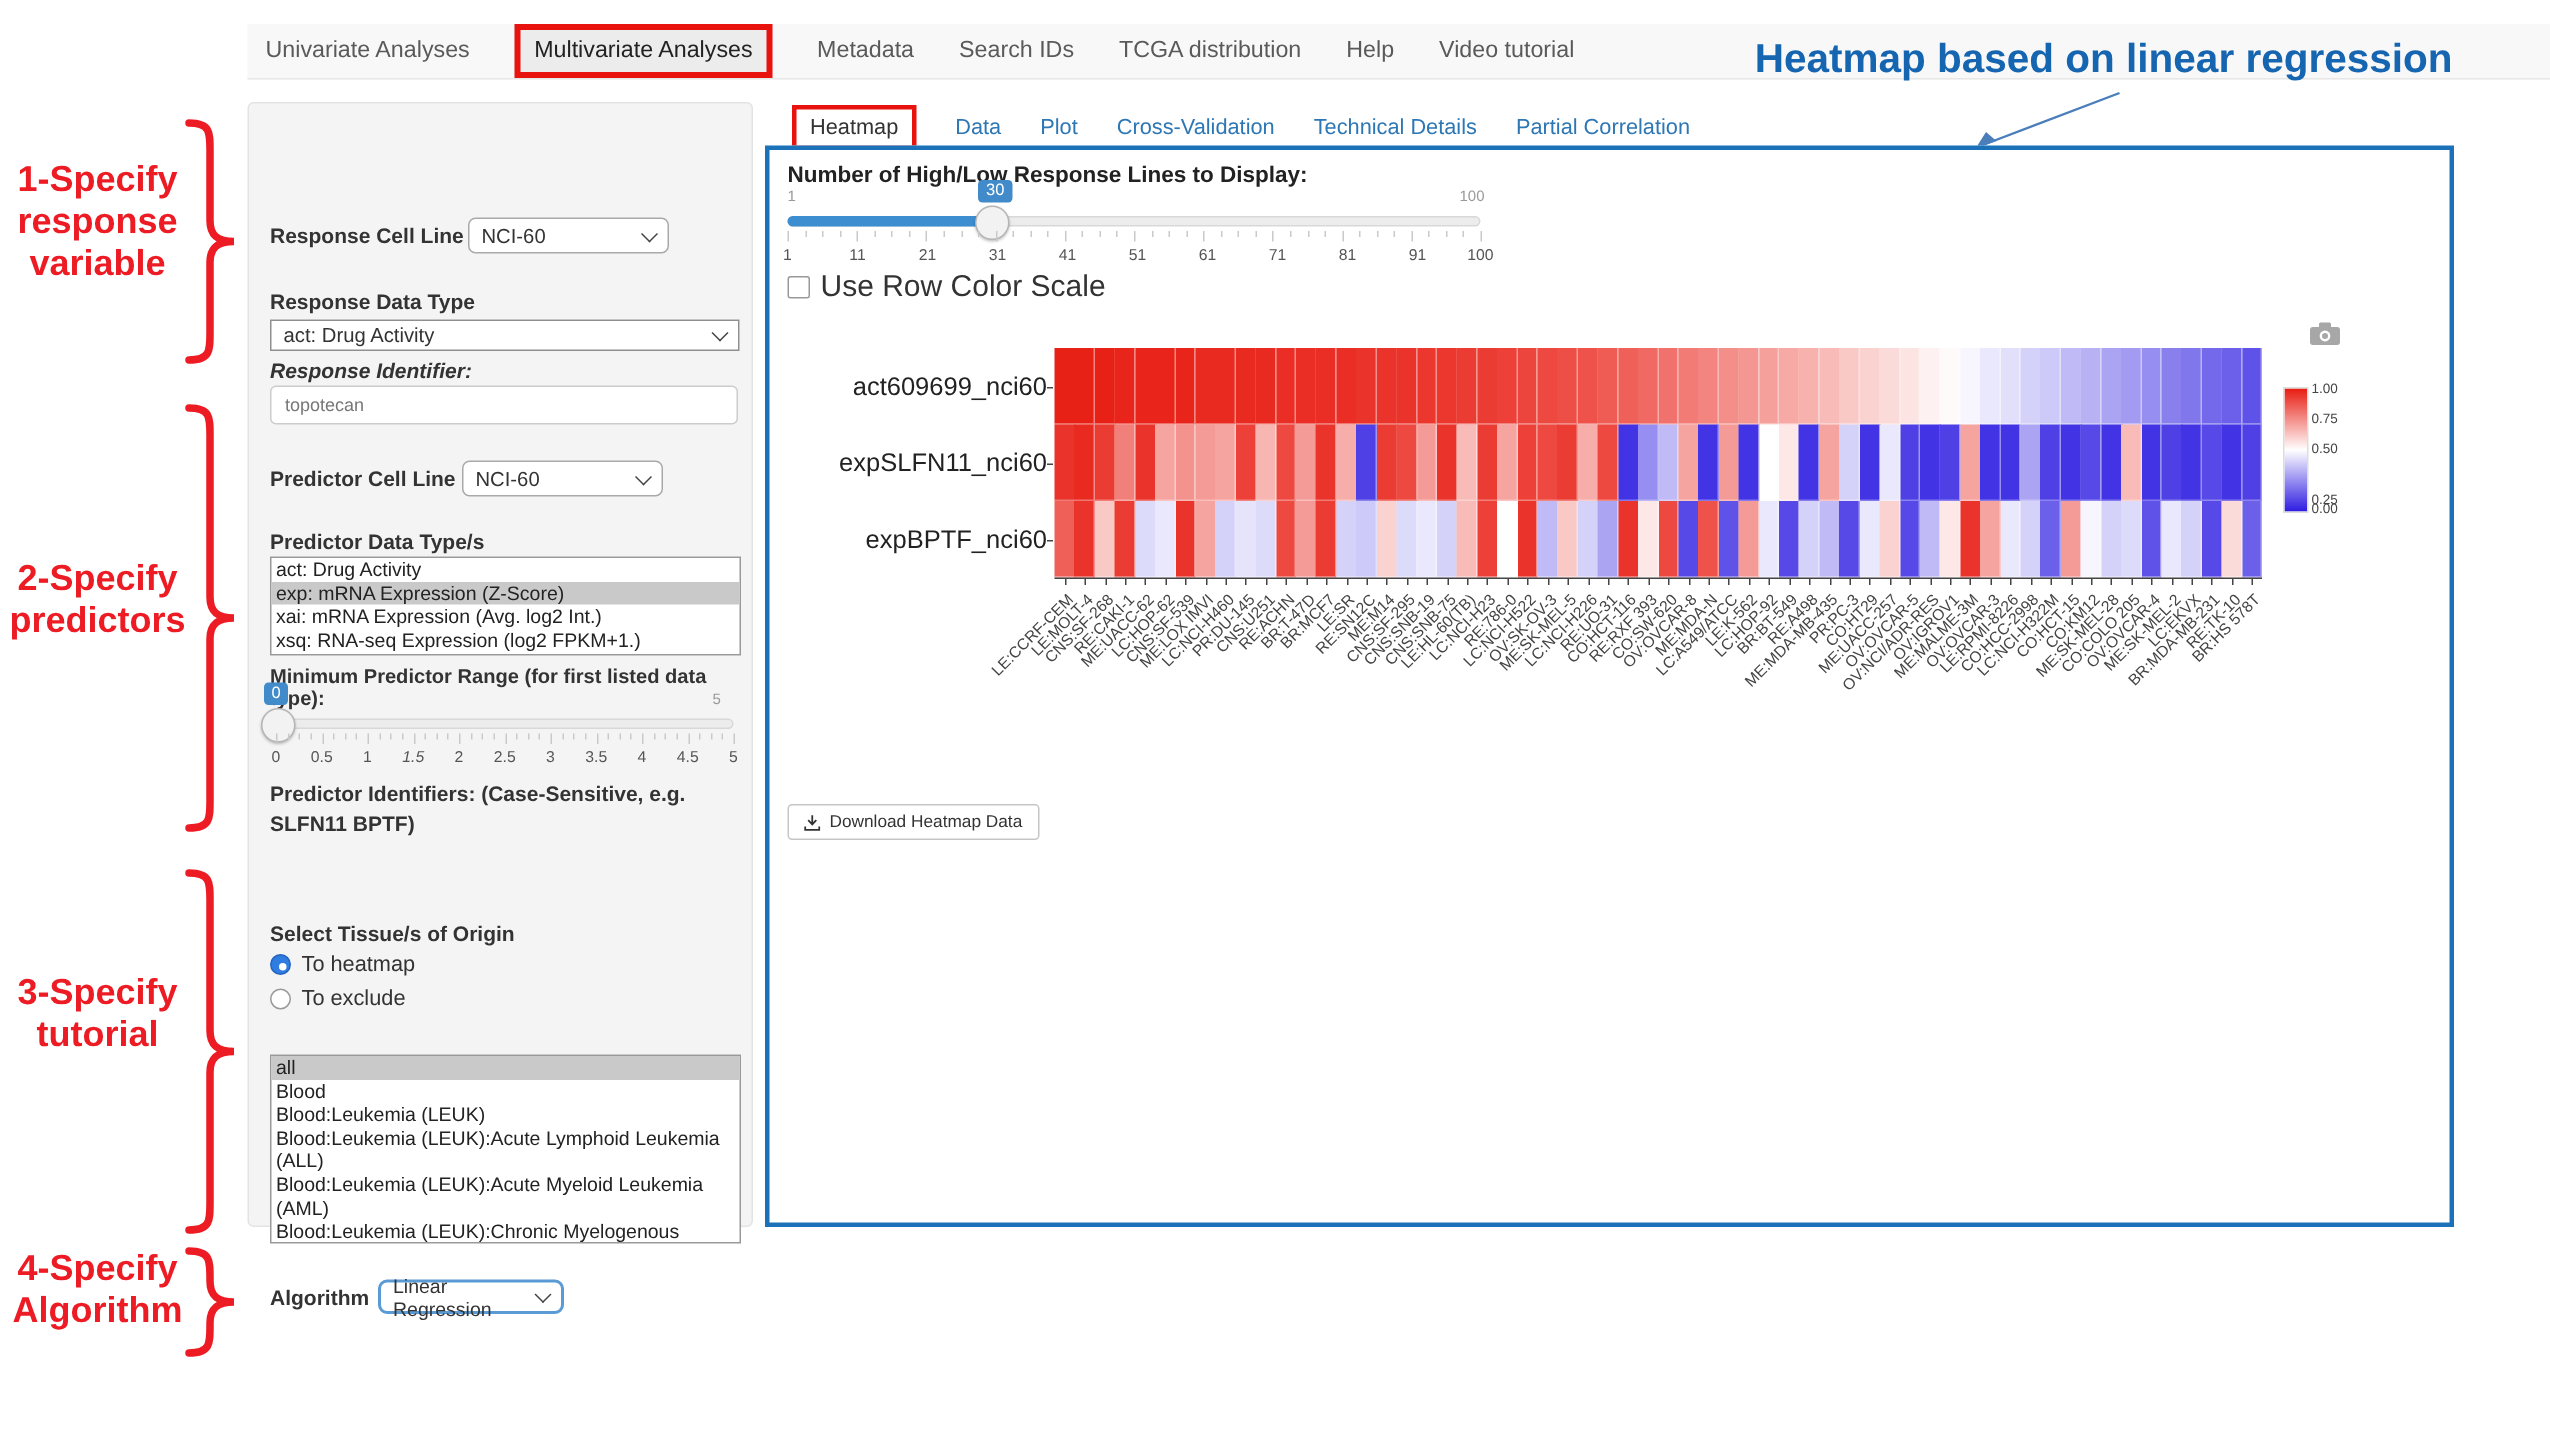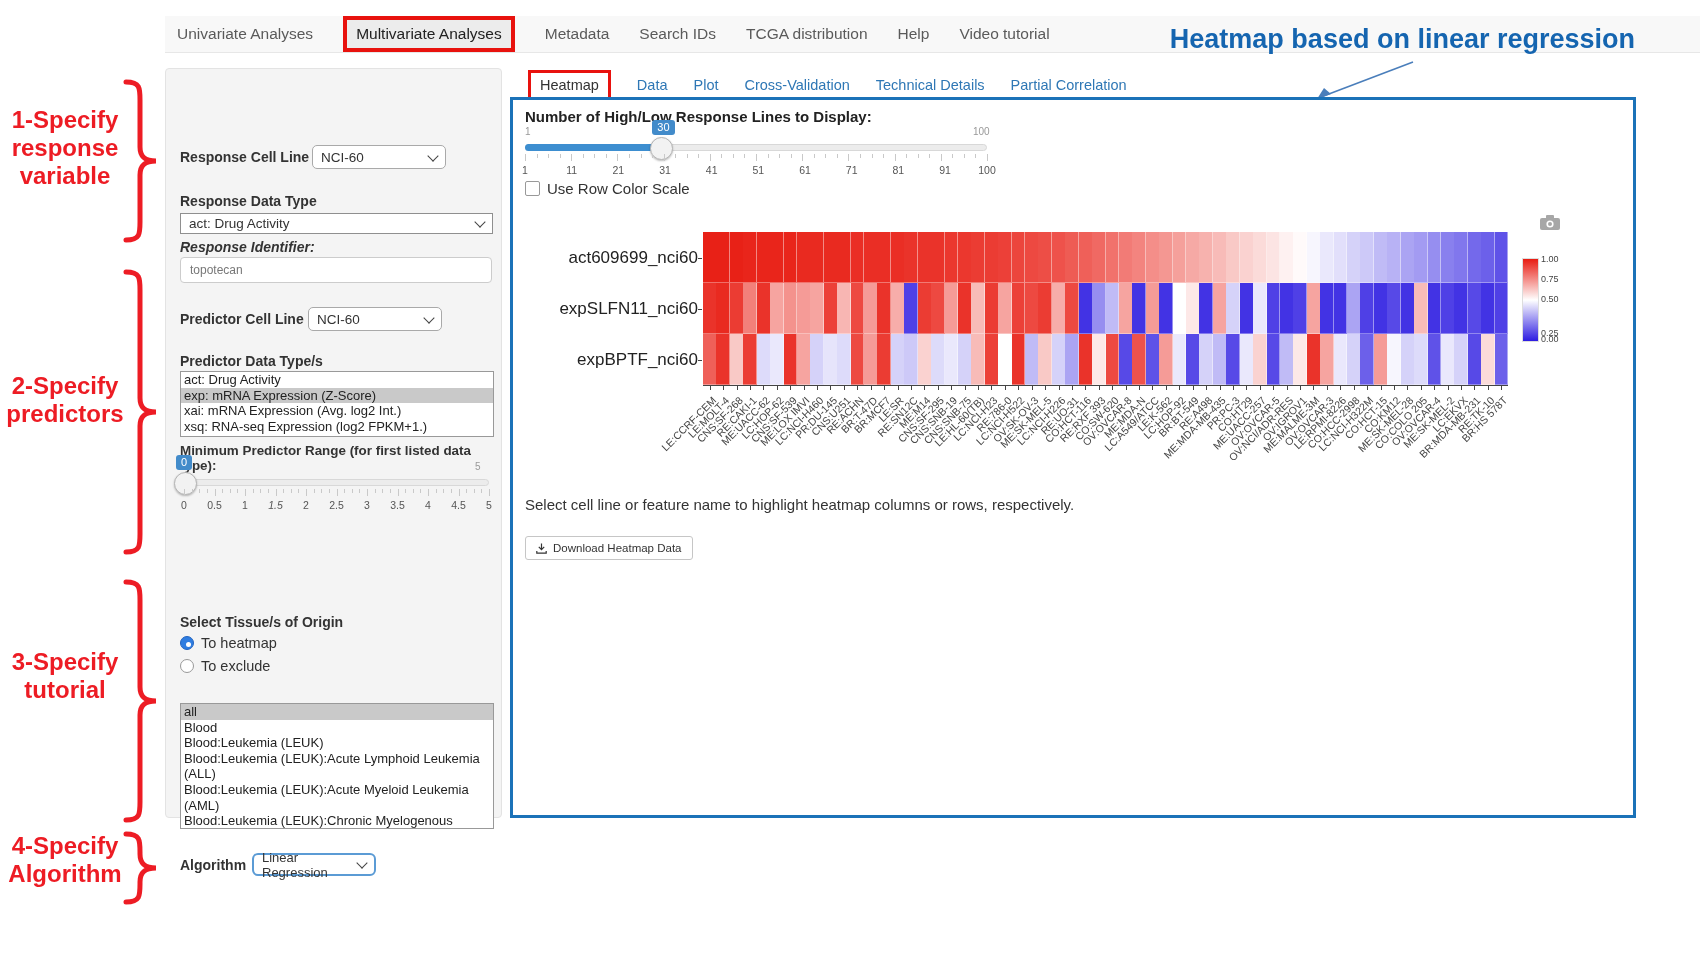--- a/index.html
+++ b/index.html
@@ -216,20 +216,21 @@
       <div class="ticklbl" style="left: 109.5px; top: 430px; font-style: italic;">1.5</div>
       <div class="ticklbl" style="left: 140px; top: 430px;">2</div>
       <div class="ticklbl" style="left: 170.5px; top: 430px;">2.5</div>
       <div class="ticklbl" style="left: 201px; top: 430px;">3</div>
       <div class="ticklbl" style="left: 231.5px; top: 430px;">3.5</div>
       <div class="ticklbl" style="left: 262px; top: 430px;">4</div>
       <div class="ticklbl" style="left: 292.5px; top: 430px;">4.5</div>
       <div class="ticklbl" style="left: 323px; top: 430px;">5</div>
     </div>
 
+  <div class="sb lbl" style="left:14px;top:450px;width:315px;line-height:20px;">Predictor Identifiers: (Case-Sensitive, e.g. SLFN11 BPTF)</div>
 
   <div class="sb lbl" style="left:14px;top:545px;">Select Tissue/s of Origin</div>
   <div class="sb radio-row" style="left:14px;top:566px;">
     <span class="rdot on"></span>
     <span>To heatmap</span>
   </div>
   <div class="sb radio-row" style="left:14px;top:589px;">
     <span class="rdot"></span>
     <span>To exclude</span>
   </div>
@@ -314,21 +315,21 @@
         <div class="ticklbl" style="left: 105.333px; top: 64px;">21</div>
         <div class="ticklbl" style="left: 152px; top: 64px;">31</div>
         <div class="ticklbl" style="left: 198.667px; top: 64px;">41</div>
         <div class="ticklbl" style="left: 245.333px; top: 64px; text-align: right;">51</div>
         <div class="ticklbl" style="left: 292px; top: 64px;">61</div>
         <div class="ticklbl" style="left: 338.667px; top: 64px;">71</div>
         <div class="ticklbl" style="left: 385.333px; top: 64px;">81</div>
         <div class="ticklbl" style="left: 432px; top: 64px;">91</div>
         <div class="ticklbl" style="left: 474px; top: 64px;">100</div>
       </div>
-    <div style="position:absolute;left:12px;top:80px;font-size:15px;">
+    <div style="position:absolute;left:12px;top:80px;font-size:20px;">
       <span class="checkbox"></span><span>Use Row Color Scale</span>
     </div>
 
     <div id="heatmap-area">
         <div class="hm-label" style="left: 0px; top: 147.5px;">act609699_nci60</div>
         <div class="row-tick" style="left: 185px; top: 157.5px;"></div>
         <div class="cell" style="left: 190px; top: 132px; width: 13.9167px; height: 51px; background: rgb(232, 33, 23);"></div>
         <div class="cell" style="left: 203.417px; top: 132px; width: 13.9167px; height: 51px; background: rgb(232, 33, 23);"></div>
         <div class="cell" style="left: 216.833px; top: 132px; width: 13.9167px; height: 51px; background: rgb(232, 33, 23);"></div>
         <div class="cell" style="left: 230.25px; top: 132px; width: 13.9167px; height: 51px; background: rgb(233, 37, 27);"></div>
@@ -764,21 +765,20 @@
 
     <div class="legend-bar" style="left:1009px;top:158px;"></div>
     <div id="legend-labels">
         <div class="legend-lbl" style="left: 1028px; top: 154px;">1.00</div>
         <div class="legend-lbl" style="left: 1028px; top: 174px;">0.75</div>
         <div class="legend-lbl" style="left: 1028px; top: 194px;">0.50</div>
         <div class="legend-lbl" style="left: 1028px; top: 228px;">0.25</div>
         <div class="legend-lbl" style="left: 1028px; top: 234px;">0.00</div>
       </div>
 
-    <div class="help-text" style="left:12px;top:396px;">Select cell line or feature name to highlight heatmap columns or rows, respectively.</div>
 
     <button class="dl-btn" style="left:12px;top:436px;">
       <svg width="11" height="11" viewBox="0 0 11 11">
         <path d="M5.5,0.5 V6 M2.8,3.8 L5.5,6.6 L8.2,3.8" stroke="#333" stroke-width="1.2" fill="none"></path>
         <path d="M0.8,8 V10.2 H10.2 V8" stroke="#333" stroke-width="1.2" fill="none"></path>
       </svg>
       <span>Download Heatmap Data</span>
     </button>
   </div>
 </div>

